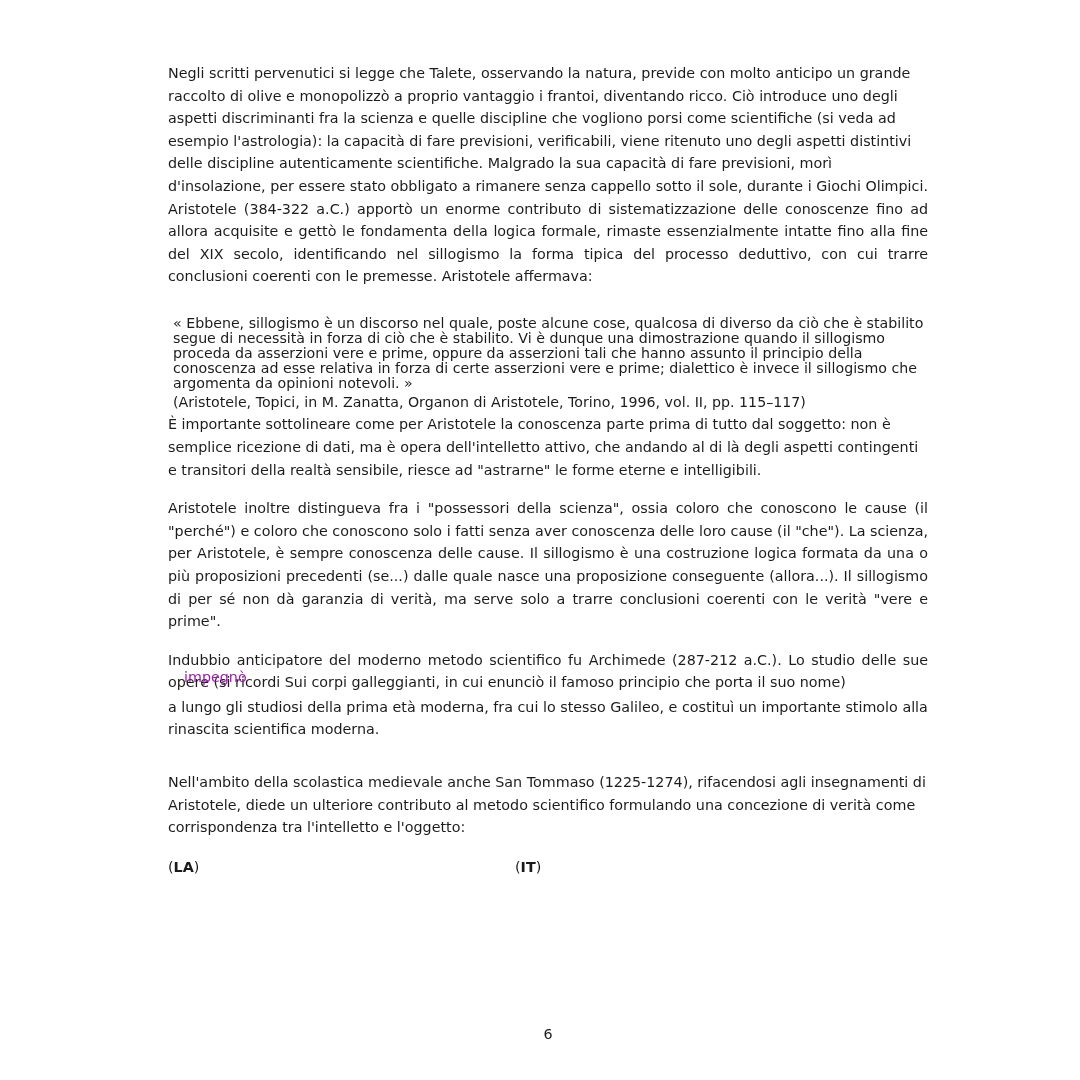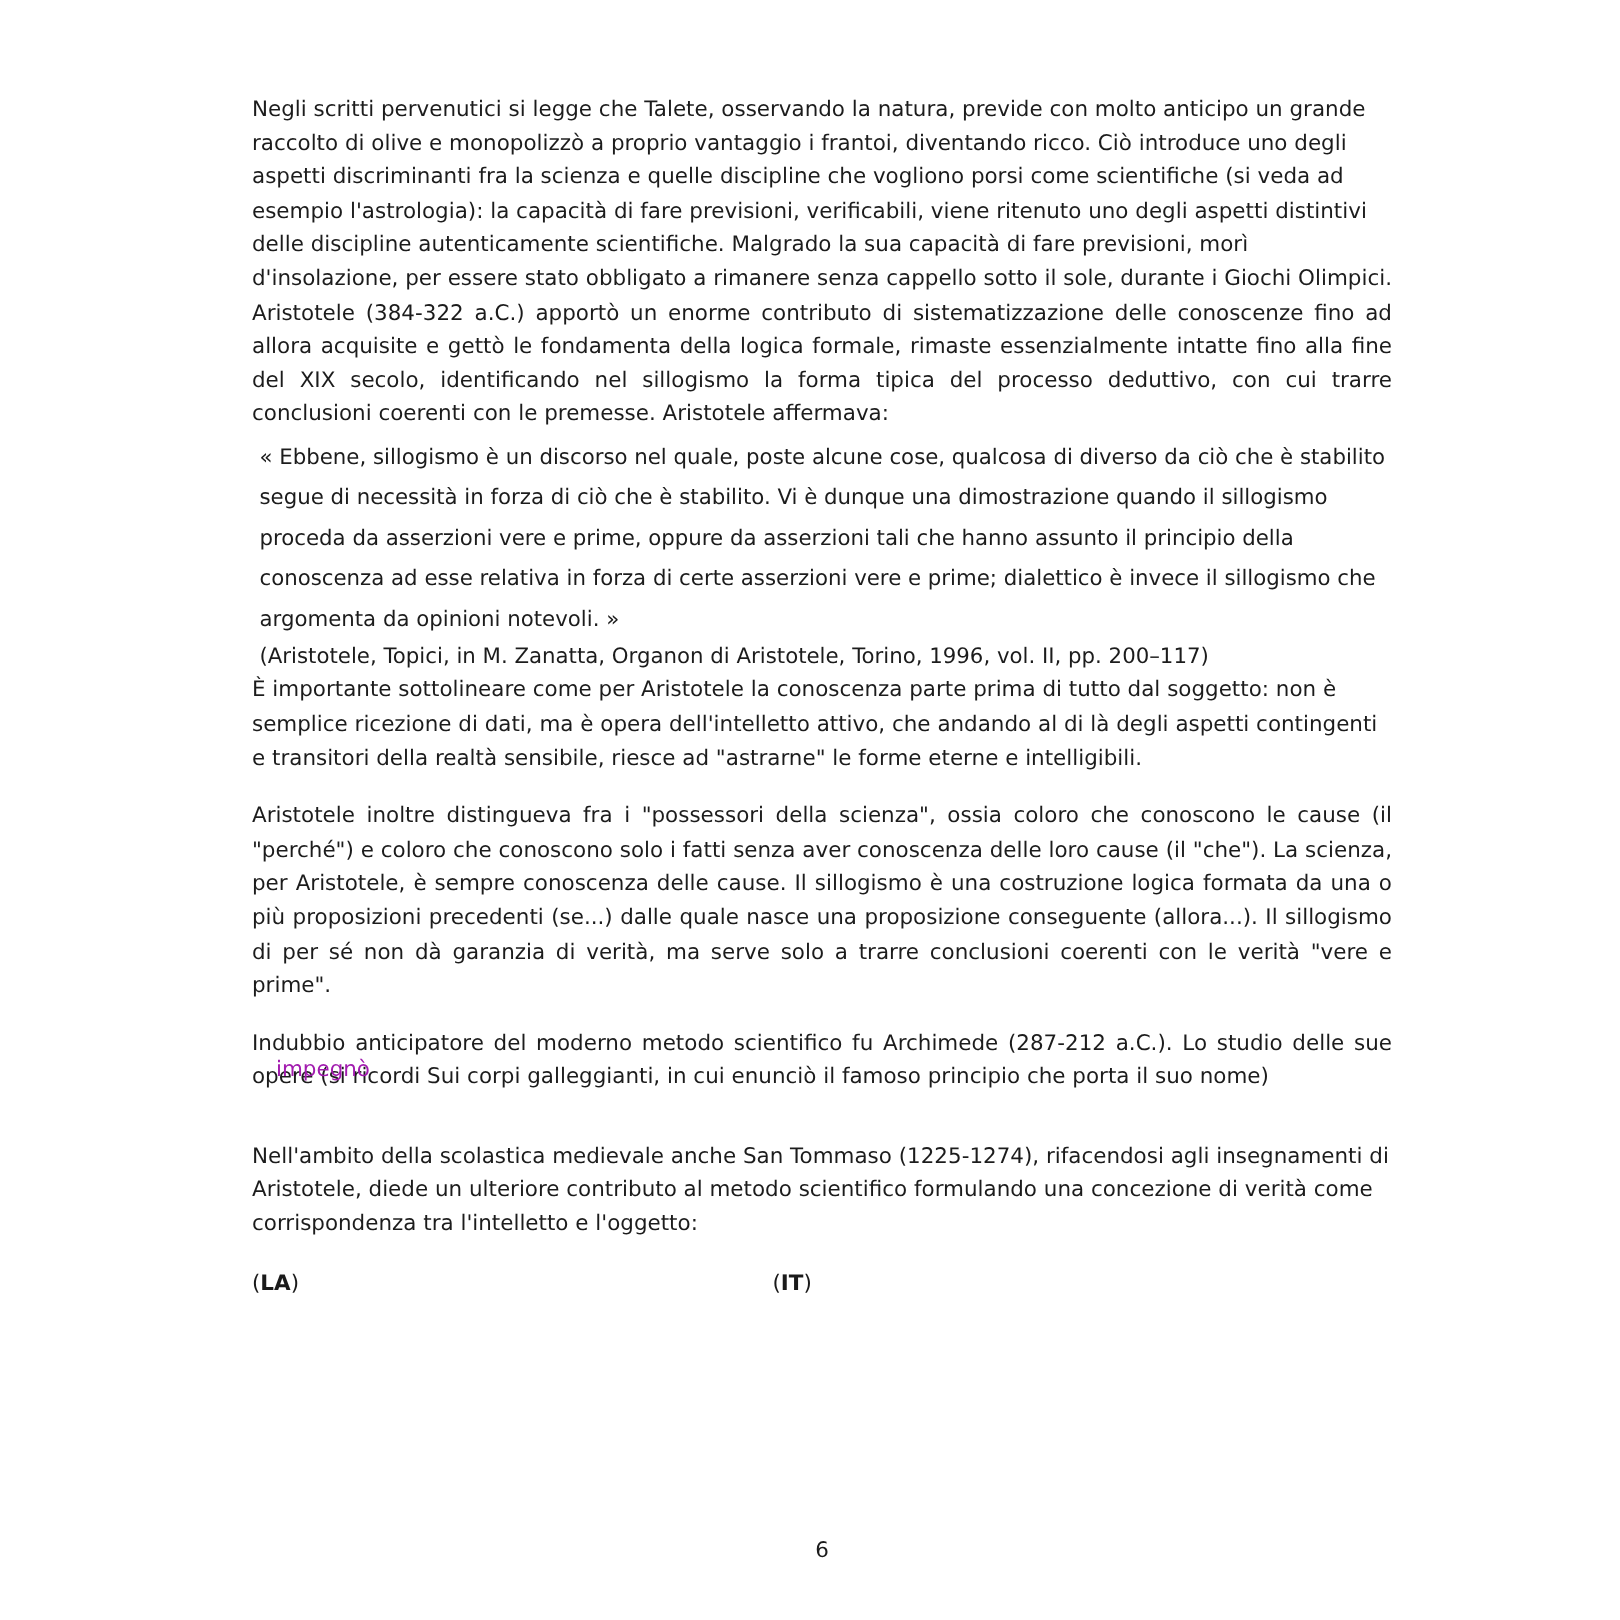--- a/index.html
+++ b/index.html
@@ -44,24 +44,24 @@
     margin-bottom: 0;
   }
   h2 {
     font-size: 16.5px;
     font-weight: bold;
     margin: 26px 0 12px 0;
     color: #111;
     letter-spacing: 0.1px;
   }
   .quote-block {
-    margin-top: 4px;
+    margin-top: 28px;
     padding-left: 5px;
     font-size: 14.2px;
-    line-height: 27px;
+    line-height: 15px;
   }
   .quote-src {
     padding-left: 5px;
     font-size: 14.2px;
     line-height: 22.4px;
     margin-top: 0;
   }
   .p-gap-lg {
     margin-top: 16px;
   }
@@ -128,31 +128,32 @@
 <div class="page">
   <div class="content">
 
     <p class="para-intro">Negli scritti pervenutici si legge che Talete, osservando la natura, previde con molto anticipo un grande raccolto di olive e monopolizzò a proprio vantaggio i frantoi, diventando ricco. Ciò introduce uno degli aspetti discriminanti fra la scienza e quelle discipline che vogliono porsi come scientifiche (si veda ad esempio l'astrologia): la capacità di fare previsioni, verificabili, viene ritenuto uno degli aspetti distintivi delle discipline autenticamente scientifiche. Malgrado la sua capacità di fare previsioni, morì d'insolazione, per essere stato obbligato a rimanere senza cappello sotto il sole, durante i Giochi Olimpici.</p>
 
 
     <p class="just">Aristotele (384-322 a.C.) apportò un enorme contributo di sistematizzazione delle conoscenze fino ad allora acquisite e gettò le fondamenta della logica formale, rimaste essenzialmente intatte fino alla fine del XIX secolo, identificando nel sillogismo la forma tipica del processo deduttivo, con cui trarre conclusioni coerenti con le premesse. Aristotele affermava:</p>
 
     <p class="quote-block">« Ebbene, sillogismo è un discorso nel quale, poste alcune cose, qualcosa di diverso da ciò che è stabilito segue di necessità in forza di ciò che è stabilito. Vi è dunque una dimostrazione quando il sillogismo proceda da asserzioni vere e prime, oppure da asserzioni tali che hanno assunto il principio della conoscenza ad esse relativa in forza di certe asserzioni vere e prime; dialettico è invece il sillogismo che argomenta da opinioni notevoli. »</p>
 
-    <p class="quote-src">(Aristotele, Topici, in M. Zanatta, Organon di Aristotele, Torino, 1996, vol. II, pp. 200–117)</p>
+    <p class="quote-src">(Aristotele, Topici, in M. Zanatta, Organon di Aristotele, Torino, 1996, vol. II, pp. 115–117)</p>
 
     <p>È importante sottolineare come per Aristotele la conoscenza parte prima di tutto dal soggetto: non è semplice ricezione di dati, ma è opera dell'intelletto attivo, che andando al di là degli aspetti contingenti e transitori della realtà sensibile, riesce ad "astrarne" le forme eterne e intelligibili.</p>
 
     <p class="just p-gap-lg">Aristotele inoltre distingueva fra i "possessori della scienza", ossia coloro che conoscono le cause (il "perché") e coloro che conoscono solo i fatti senza aver conoscenza delle loro cause (il "che"). La scienza, per Aristotele, è sempre conoscenza delle cause. Il sillogismo è una costruzione logica formata da una o più proposizioni precedenti (se...) dalle quale nasce una proposizione conseguente (allora...). Il sillogismo di per sé non dà garanzia di verità, ma serve solo a trarre conclusioni coerenti con le verità "vere e prime".</p>
 
     <div class="overlap-wrap p-gap-lg">
       <p class="just">Indubbio anticipatore del moderno metodo scientifico fu Archimede (287-212 a.C.). Lo studio delle sue opere (si ricordi Sui corpi galleggianti, in cui enunciò il famoso principio che porta il suo nome)</p>
       <span class="impegno">impegnò</span>
     </div>
 
+    <p class="archimede-cont">a lungo gli studiosi della prima età moderna, fra cui lo stesso Galileo, e costituì un importante stimolo alla rinascita scientifica moderna.</p>
 
 
     <p class="p-gap-lg" style="margin-top:30px">Nell'ambito della scolastica medievale anche San Tommaso (1225-1274), rifacendosi agli insegnamenti di Aristotele, diede un ulteriore contributo al metodo scientifico formulando una concezione di verità come corrispondenza tra l'intelletto e l'oggetto:</p>
 
     <div class="la-it-row">
       <span class="la-label"><span>(</span><b>LA</b><span>)</span></span>
       <span class="it-label"><span>(</span><b>IT</b><span>)</span></span>
     </div>
 
 

